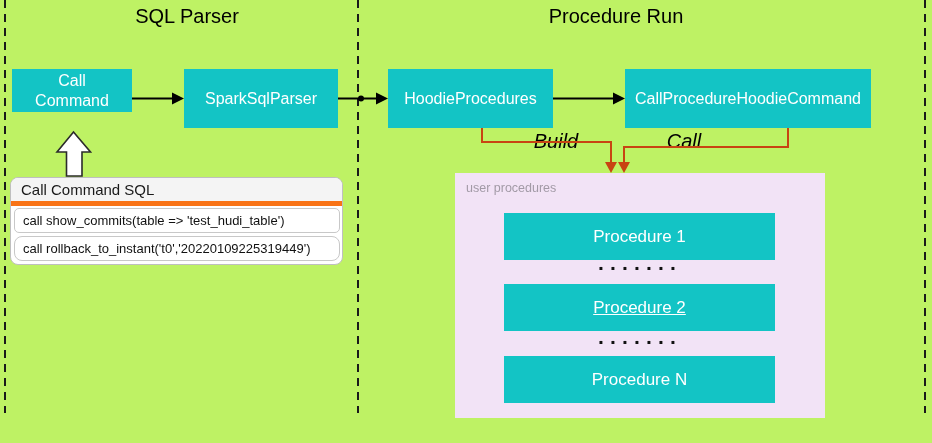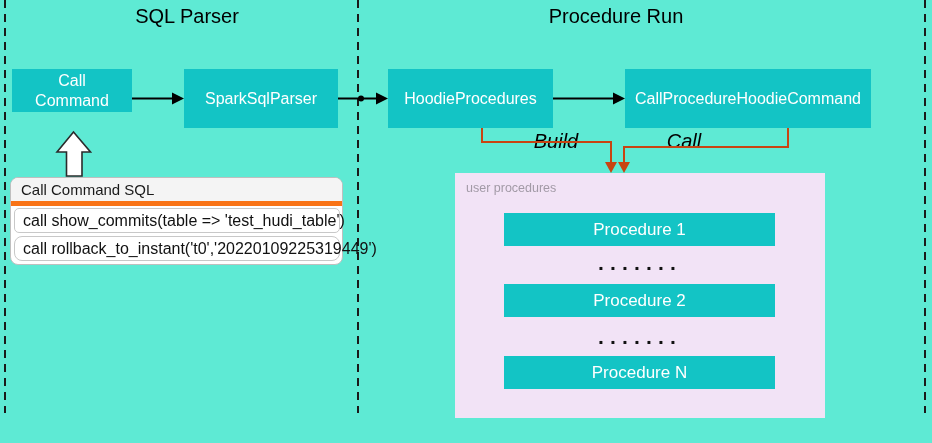--- a/index.html
+++ b/index.html
@@ -3,21 +3,21 @@
 <meta charset="utf-8">
 <style>
   * { margin: 0; padding: 0; box-sizing: border-box; }
   html, body { background: #ffffff; }
   body { font-family: "Liberation Sans", sans-serif; }
 
   .canvas {
     position: relative;
     width: 932px;
     height: 443px;
-    background: #5eead4;
+    background: #bef264;
     overflow: hidden;
   }
 
   .dash-v {
     position: absolute;
     top: 0;
     width: 2px;
     height: 413px;
     background: repeating-linear-gradient(to bottom, #1a1a1a 0 8px, transparent 8px 14px);
   }
@@ -81,21 +81,21 @@
     align-items: center;
     padding: 0 10px;
   }
   .sql-row {
     position: absolute;
     left: 3px;
     width: 326px; height: 25px;
     background: #ffffff;
     border: 1px solid #c8c8c8;
     border-radius: 5px;
-    font-size: 16px;
+    font-size: 13px;
     color: #111;
     display: flex;
     align-items: center;
     padding: 0 8px;
     white-space: nowrap;
   }
   .sql-row-1 { top: 30px; }
   .sql-row-2 { top: 58px; border-radius: 8px; }
 
   
@@ -108,31 +108,31 @@
   }
   .proc-panel-label {
     position: absolute;
     left: 11px; top: 8px;
     font-size: 12.5px;
     color: #a29aa6;
   }
   .proc-item {
     position: absolute;
     left: 49px;
-    width: 271px; height: 33px;
+    width: 271px; height: 47px;
     background: #13c4c5;
     color: #fff;
     font-size: 17px;
     display: flex;
     align-items: center;
     justify-content: center;
     white-space: nowrap;
   }
   .proc-1 { top: 40px; }
-  .proc-2 { top: 111px; }
+  .proc-2 { top: 111px; text-decoration: underline; }
   .proc-n { top: 183px; }
   .dots-row {
     position: absolute;
     left: 0;
     width: 370px;
     text-align: center;
     font-size: 21px;
     font-weight: 900;
     letter-spacing: 5px;
     color: #111;

